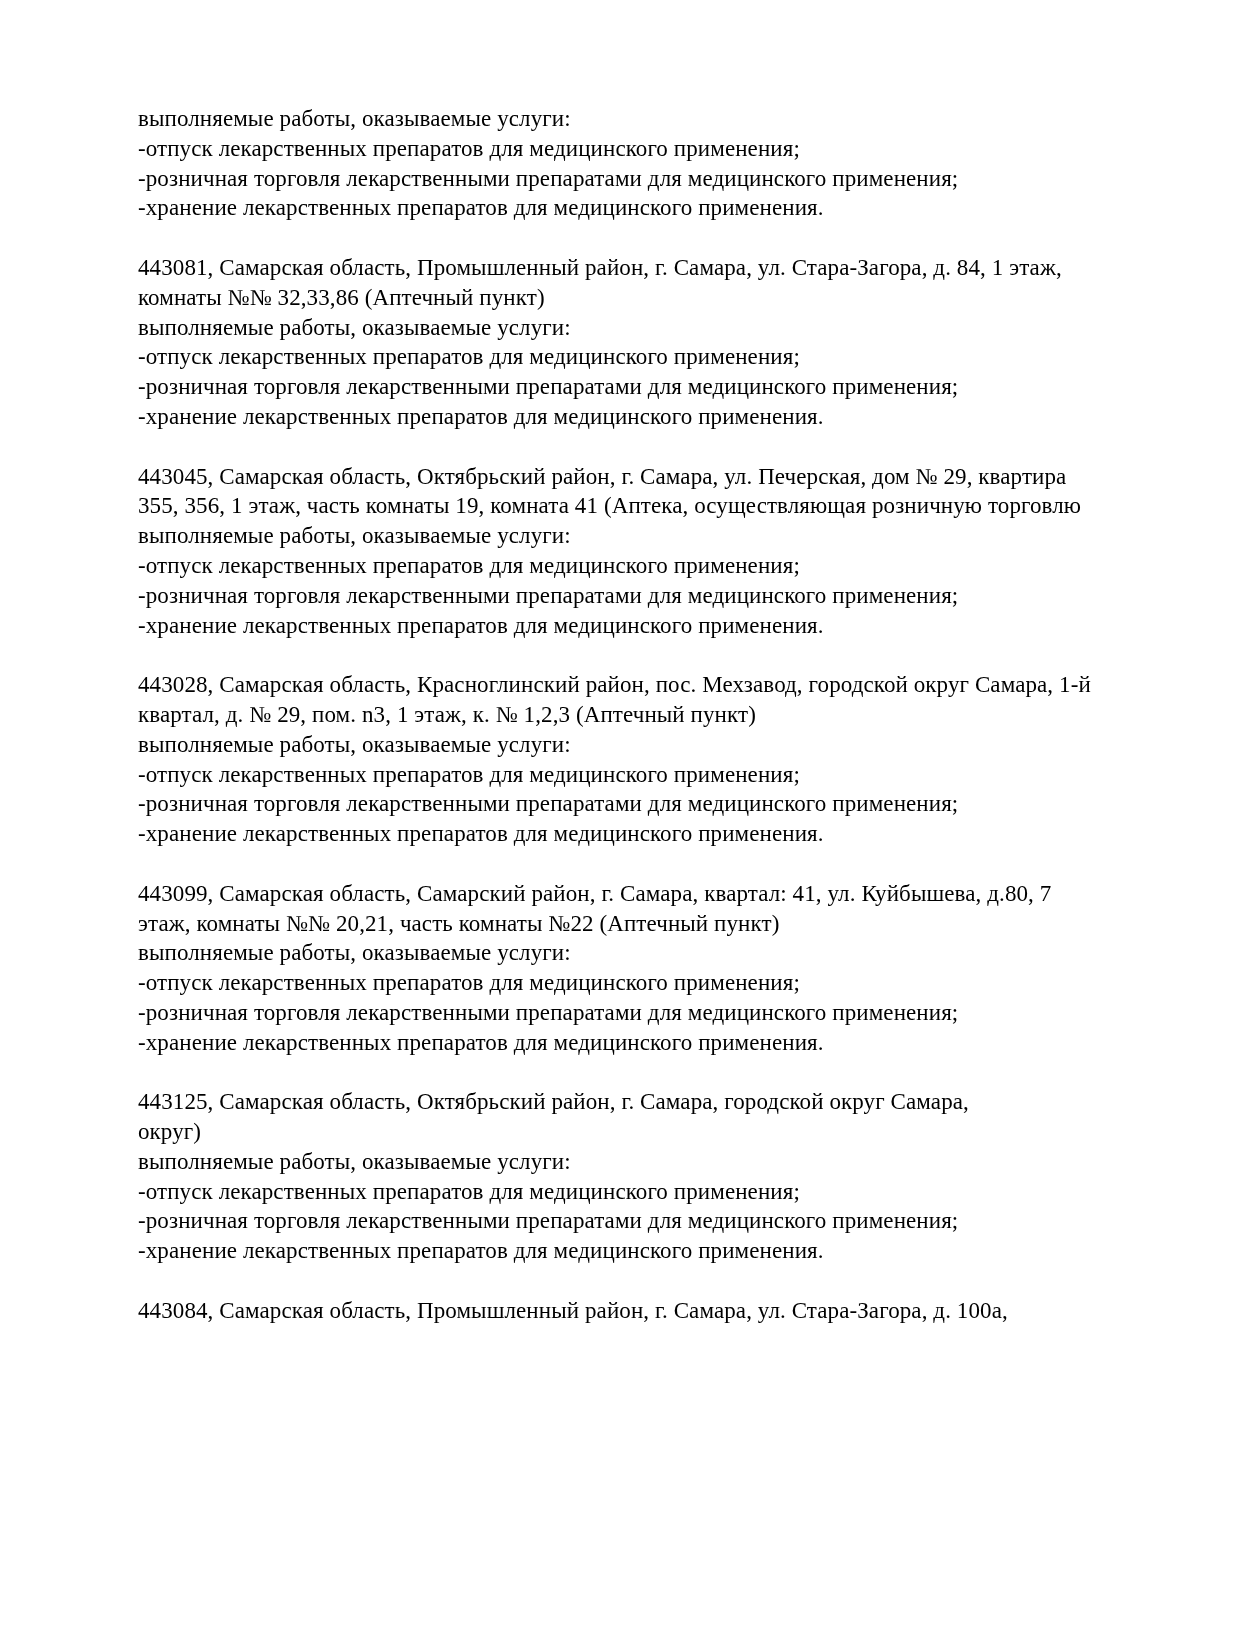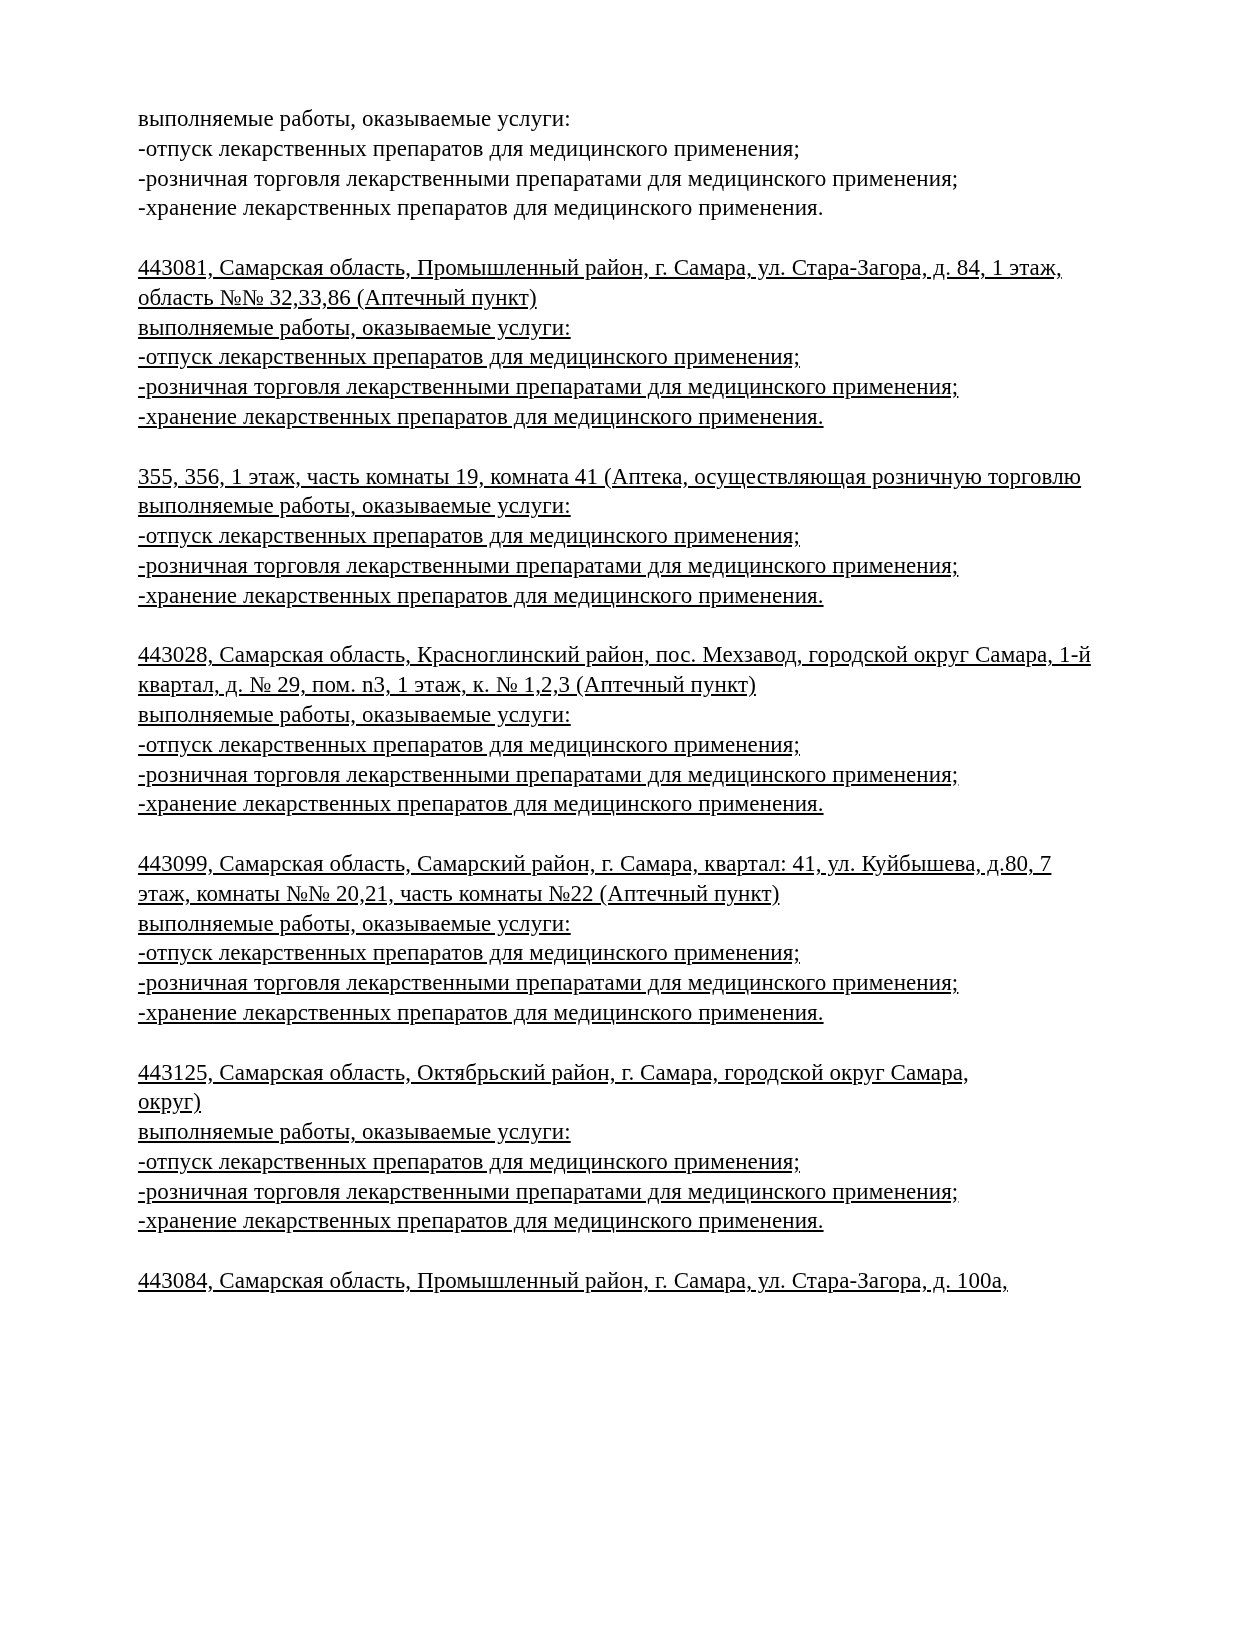--- a/index.html
+++ b/index.html
@@ -15,21 +15,21 @@
     font-family: "Liberation Serif", "DejaVu Serif", serif;
     color: #000000;
   }
   .doc {
     position: absolute;
     top: 104px;
     left: 138px;
     right: 0;
   }
   .block { margin: 0; padding: 0; }
-  .block + .block { margin-top: 29.8px; text-decoration: underline; } 
+  .block + .block { margin-top: 29.8px; } 
   .line {
     font-size: 23px;
     line-height: 29.8px;
     white-space: nowrap;
     letter-spacing: 0.1px;
   }
 </style>
 </head>
 <body>
 
@@ -37,28 +37,29 @@
 
   <section class="block">
     <div class="line">выполняемые работы, оказываемые услуги:</div>
     <div class="line">-отпуск лекарственных препаратов для медицинского применения;</div>
     <div class="line">-розничная торговля лекарственными препаратами для медицинского применения;</div>
     <div class="line">-хранение лекарственных препаратов для медицинского применения.</div>
   </section>
 
   <section class="block">
     <div class="line">443081, Самарская область, Промышленный район, г. Самара, ул. Стара-Загора, д. 84, 1 этаж,</div>
-    <div class="line">область №№ 32,33,86 (Аптечный пункт)</div>
+    <div class="line">комнаты №№ 32,33,86 (Аптечный пункт)</div>
     <div class="line">выполняемые работы, оказываемые услуги:</div>
     <div class="line">-отпуск лекарственных препаратов для медицинского применения;</div>
     <div class="line">-розничная торговля лекарственными препаратами для медицинского применения;</div>
     <div class="line">-хранение лекарственных препаратов для медицинского применения.</div>
   </section>
 
   <section class="block">
+    <div class="line">443045, Самарская область, Октябрьский район, г. Самара, ул. Печерская, дом № 29, квартира</div>
     <div class="line">355, 356, 1 этаж, часть комнаты 19, комната 41 (Аптека, осуществляющая розничную торговлю</div>
     <div class="line">выполняемые работы, оказываемые услуги:</div>
     <div class="line">-отпуск лекарственных препаратов для медицинского применения;</div>
     <div class="line">-розничная торговля лекарственными препаратами для медицинского применения;</div>
     <div class="line">-хранение лекарственных препаратов для медицинского применения.</div>
   </section>
 
   <section class="block">
     <div class="line">443028, Самарская область, Красноглинский район, пос. Мехзавод, городской округ Самара, 1-й</div>
     <div class="line">квартал, д. № 29, пом. n3, 1 этаж, к. № 1,2,3 (Аптечный пункт)</div>

